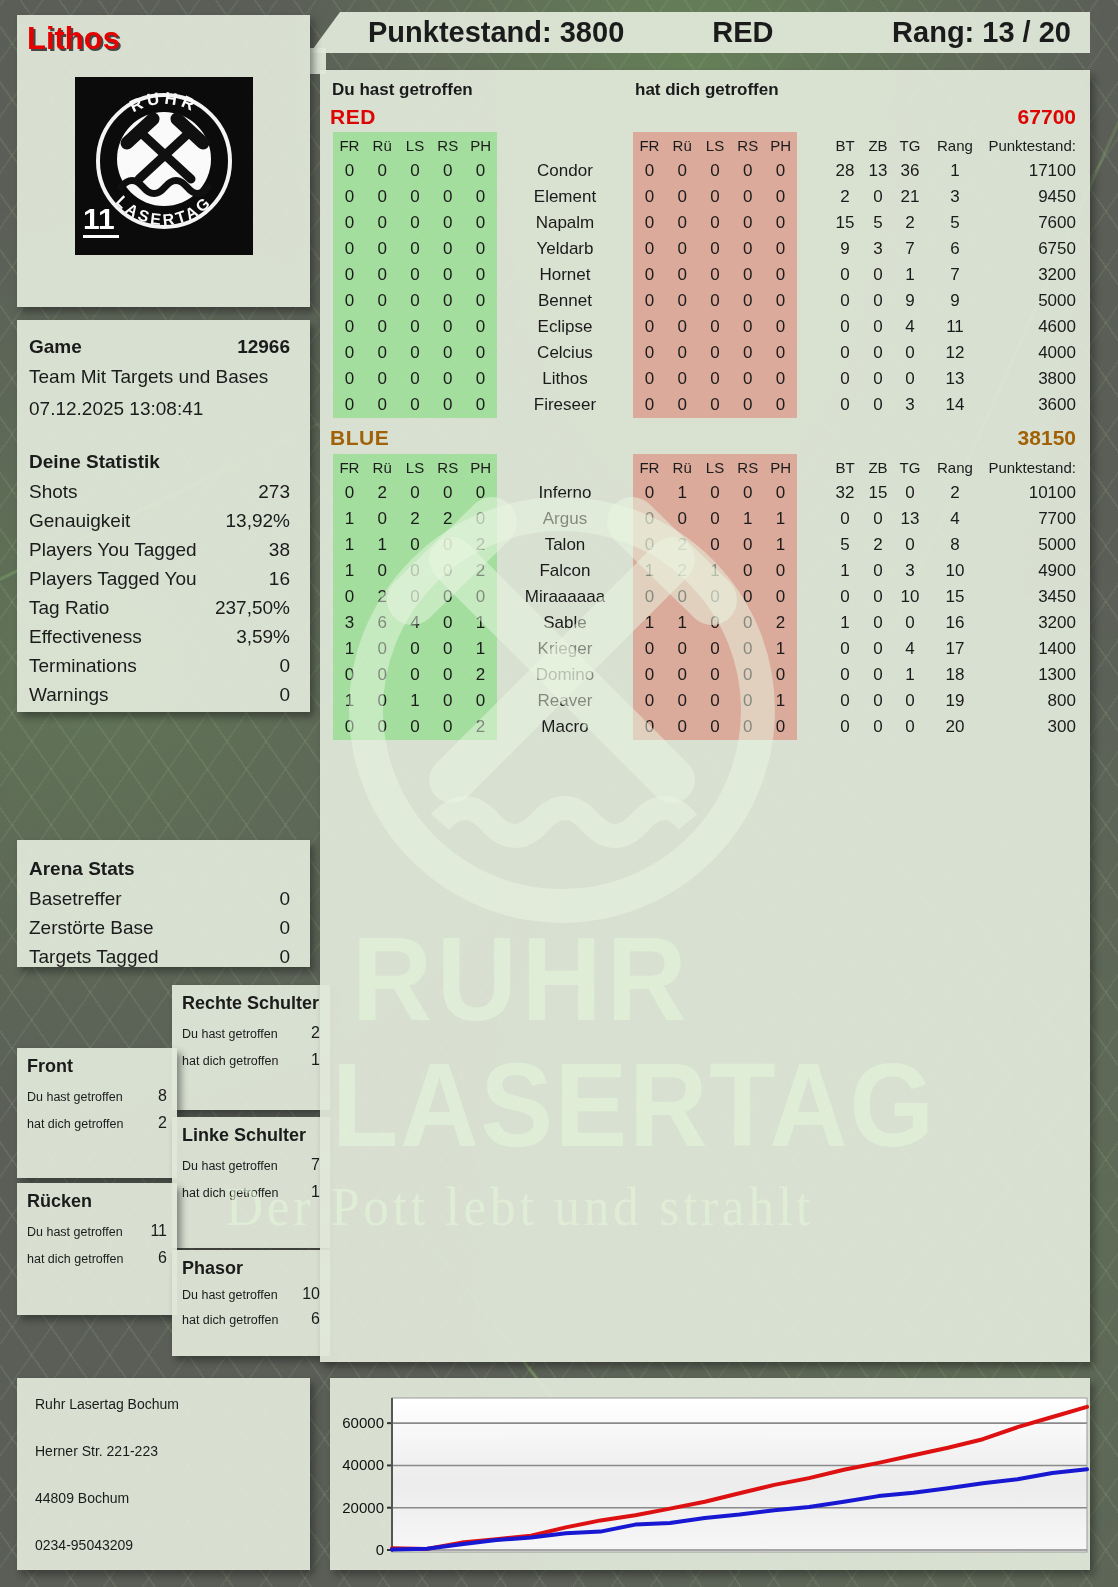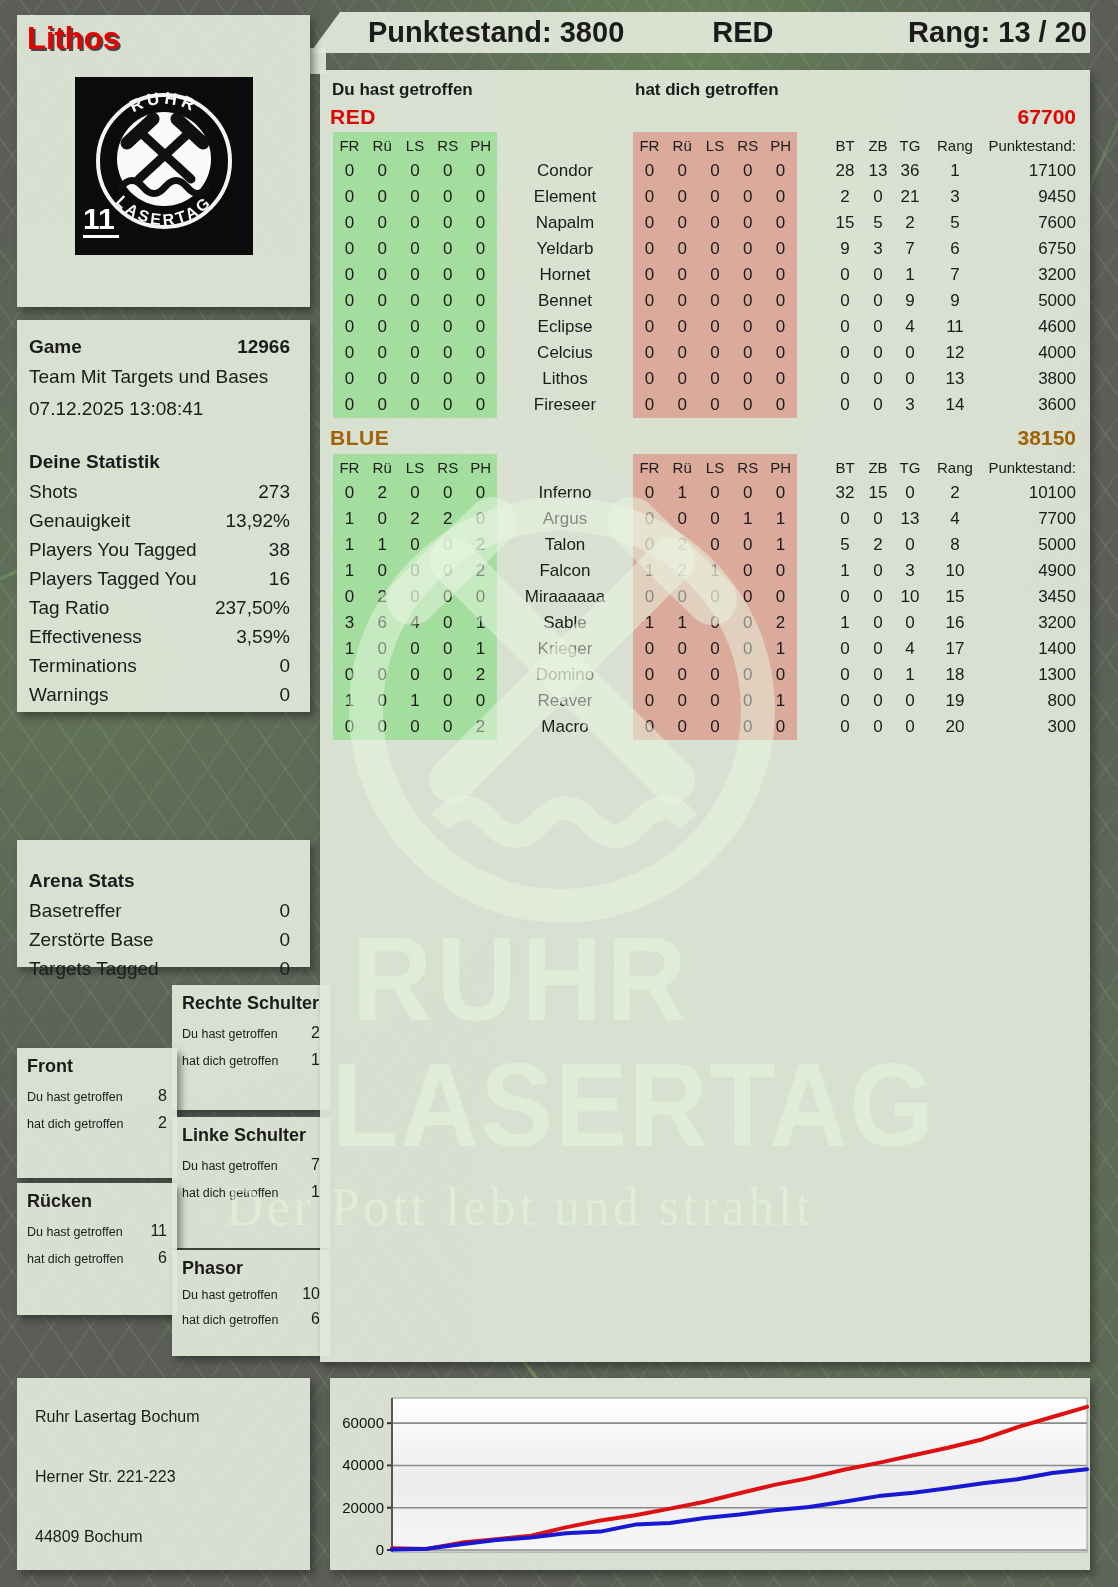--- a/index.html
+++ b/index.html
@@ -15,21 +15,21 @@
       #5b5e57;
     color:#1b1b1b;
   }
   .streak{position:absolute;background:linear-gradient(180deg,transparent,rgba(170,240,120,0.35),transparent);width:3px;pointer-events:none;z-index:1;}
   .panel{position:absolute;background:rgba(224,232,217,0.94);box-shadow:4px 5px 7px rgba(25,25,25,0.45);z-index:2;}
   
   #header-band{left:310px;top:12px;width:780px;height:41px;clip-path:polygon(30px 0,100% 0,100% 100%,0 100%);
     display:flex;align-items:center;font-size:29px;font-weight:bold;}
   #header-band .score{margin-left:58px;}
   #header-band .teamname{margin-left:88px;}
-  #header-band .rank{margin-left:auto;margin-right:3px;}
+  #header-band .rank{margin-left:auto;margin-right:19px;}
   #band-foot{left:310px;top:48px;width:16px;height:26px;box-shadow:none;}
   
   #panel-player{left:17px;top:15px;width:293px;height:292px;}
   #player-name{position:absolute;left:10px;top:6px;font-size:31px;font-weight:bold;color:#e60000;
     text-shadow:2px 2px 0 rgba(45,45,45,0.85);}
   #logo-box{position:absolute;left:58px;top:62px;width:178px;height:178px;}
   
   #panel-game{left:17px;top:320px;width:293px;height:392px;padding:0;}
   .p-inner{padding:12px 20px 0 12px;}
   .kv{display:flex;justify-content:space-between;font-size:19px;line-height:29px;}
@@ -44,21 +44,21 @@
   .zone .zr{display:flex;justify-content:space-between;align-items:baseline;margin-top:9px;}
   .zone .zl{font-size:12.5px;}
   .zone .zv{font-size:16px;}
   #zone-front{left:17px;top:1048px;width:140px;height:120px;}
   #zone-ruecken{left:17px;top:1183px;width:140px;height:122px;}
   #zone-rechte{left:172px;top:985px;width:138px;height:115px;}
   #zone-linke{left:172px;top:1117px;width:138px;height:121px;}
   #zone-phasor{left:172px;top:1250px;width:138px;height:96px;}
   
   #panel-address{left:17px;top:1378px;width:293px;height:192px;}
-  #panel-address .line{font-size:16px;line-height:42px;padding-left:18px;padding-top:18px;}
+  #panel-address .line{font-size:14px;line-height:42px;padding-left:18px;padding-top:5px;}
   
   #main-panel{left:320px;top:70px;width:770px;height:1292px;}
   .hitlbl{position:absolute;top:10px;font-size:17px;font-weight:bold;}
   #lbl-you{left:12px;} #lbl-them{left:315px;}
   .team-label{position:absolute;left:10px;font-size:21px;font-weight:bold;letter-spacing:0.5px;}
   .team-total{position:absolute;right:14px;font-size:21px;font-weight:bold;}
   .team-red{color:#dd0404;} .team-blue{color:#a16207;}
   #red-label,#red-total{top:35px;}
   #blue-label,#blue-total{top:356px;}
   .team-table{position:absolute;left:0;width:640px;}
@@ -162,21 +162,21 @@
         </div>
         <div class="kv">
           <span>Warnings</span>
           <span class="v">0</span>
         </div>
       </div>
   </div>
 </div>
 
 <div class="panel" id="panel-arena">
-  <div class="p-inner" style="padding-top:26px;">
+  <div class="p-inner" style="padding-top:14px;">
     <div class="sec-title" style="margin-top:0;">Arena Stats</div>
     <div id="arena-rows">
         <div class="kv">
           <span>Basetreffer</span>
           <span class="v">0</span>
         </div>
         <div class="kv">
           <span>Zerstörte Base</span>
           <span class="v">0</span>
         </div>

